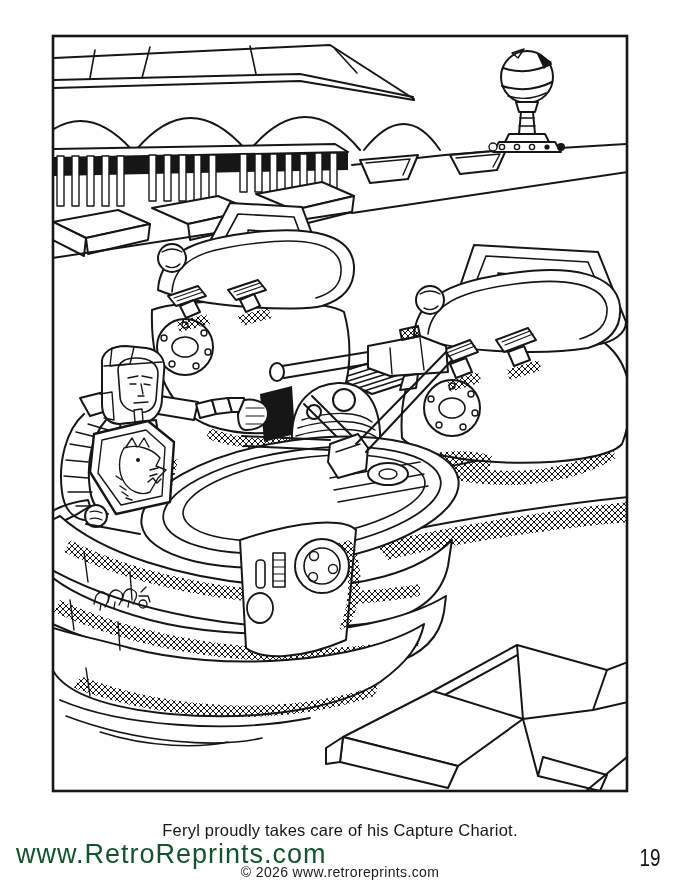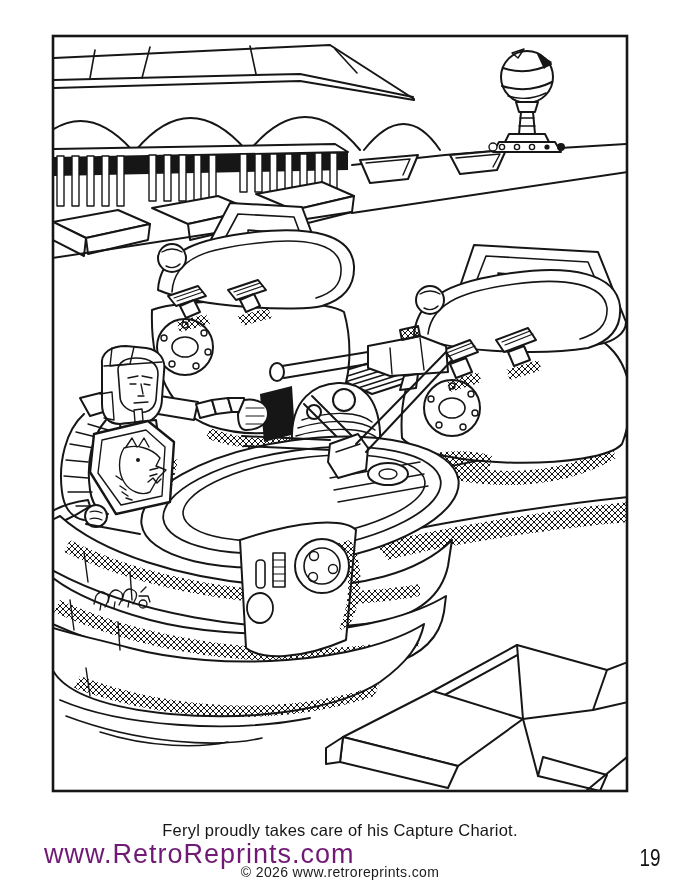--- a/index.html
+++ b/index.html
@@ -6,22 +6,22 @@
   body{
     width:675px;height:890px;position:relative;background:#ffffff;
     font-family:"Liberation Sans",sans-serif;overflow:hidden;
   }
   .art-svg{position:absolute;left:0;top:0;}
   .caption{
     position:absolute;left:52px;top:797px;width:576px;text-align:center;
     font-size:16.5px;color:#161616;letter-spacing:.2px;margin-top:24px;
   }
   .watermark{
-    position:absolute;left:16px;top:839px;font-size:27px;color:#701a75;
-    letter-spacing:1px;white-space:nowrap;margin-left:28px;
+    position:absolute;left:16px;top:839px;font-size:27px;color:#14532d;
+    letter-spacing:1px;white-space:nowrap;
   }
   .copyright{
     position:absolute;left:52px;top:864px;width:576px;text-align:center;
     font-size:14px;color:#1b1b1b;letter-spacing:.35px;
   }
   .pagenum{
     position:absolute;right:14px;top:845px;font-size:23px;color:#111;
     display:inline-block;transform:scaleX(.82);transform-origin:right top;
   }
 </style>

